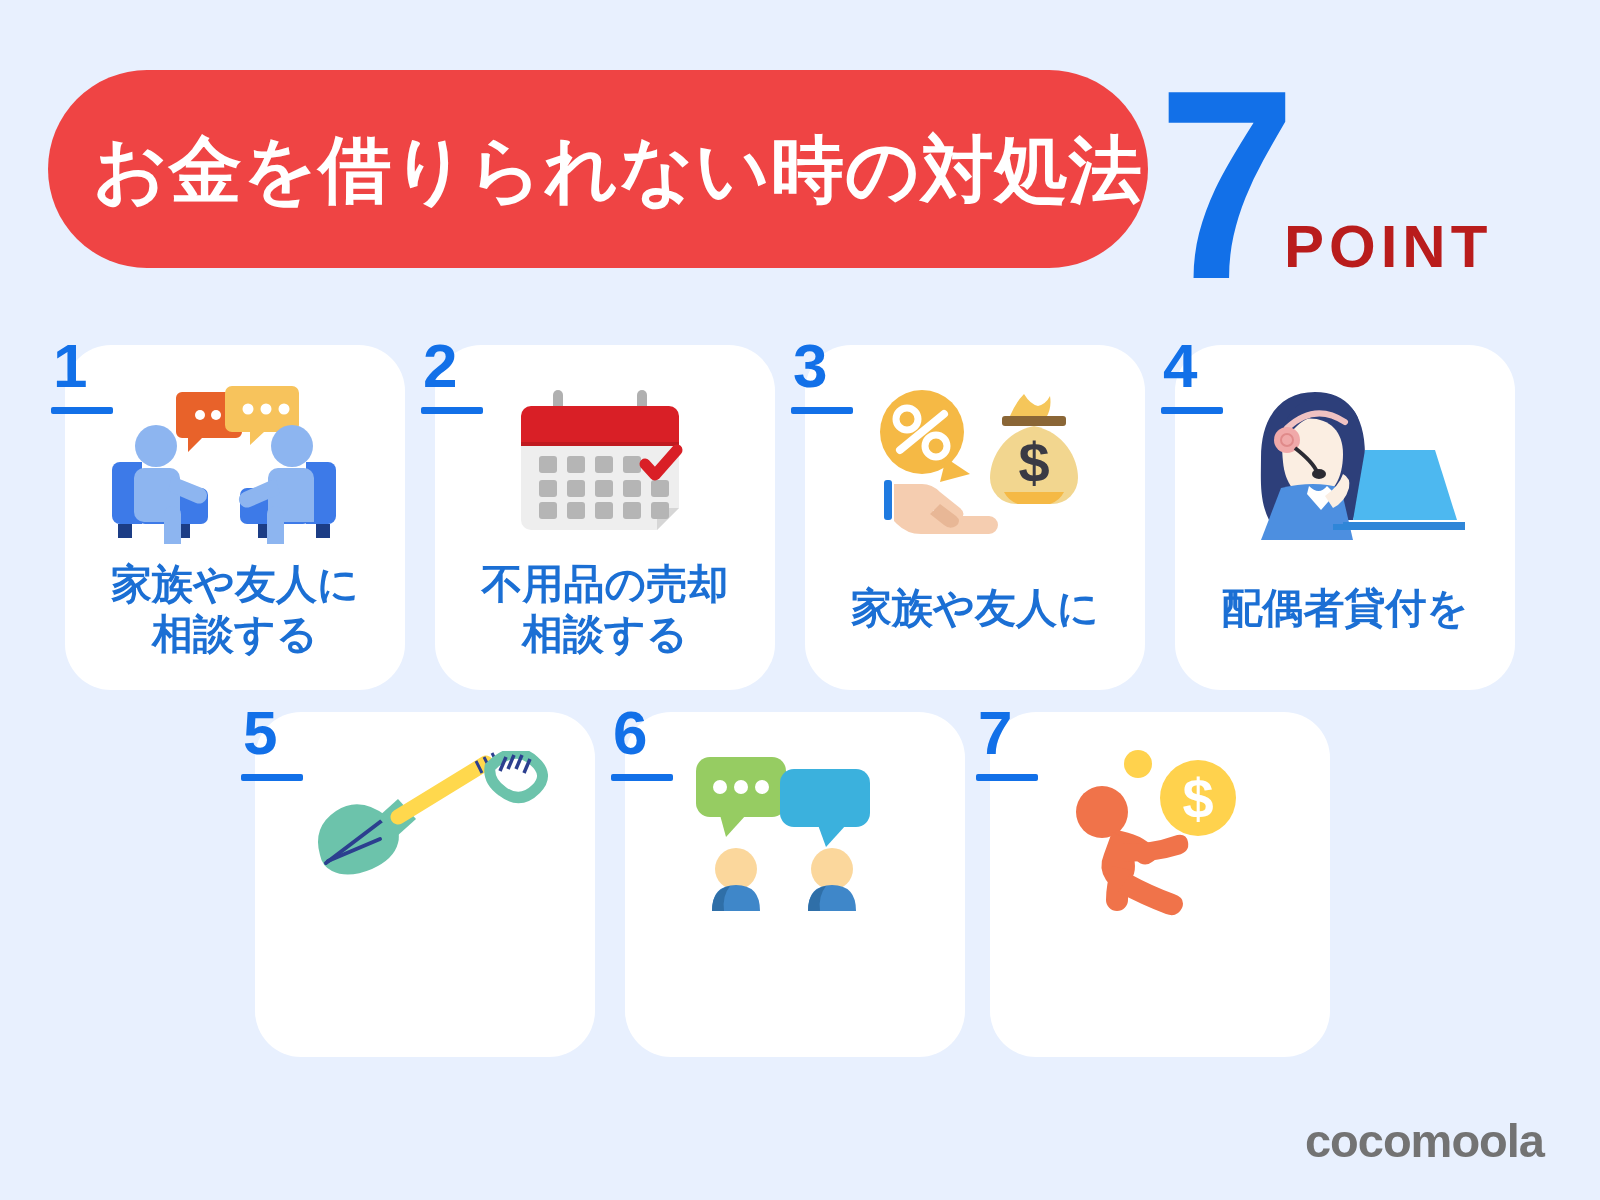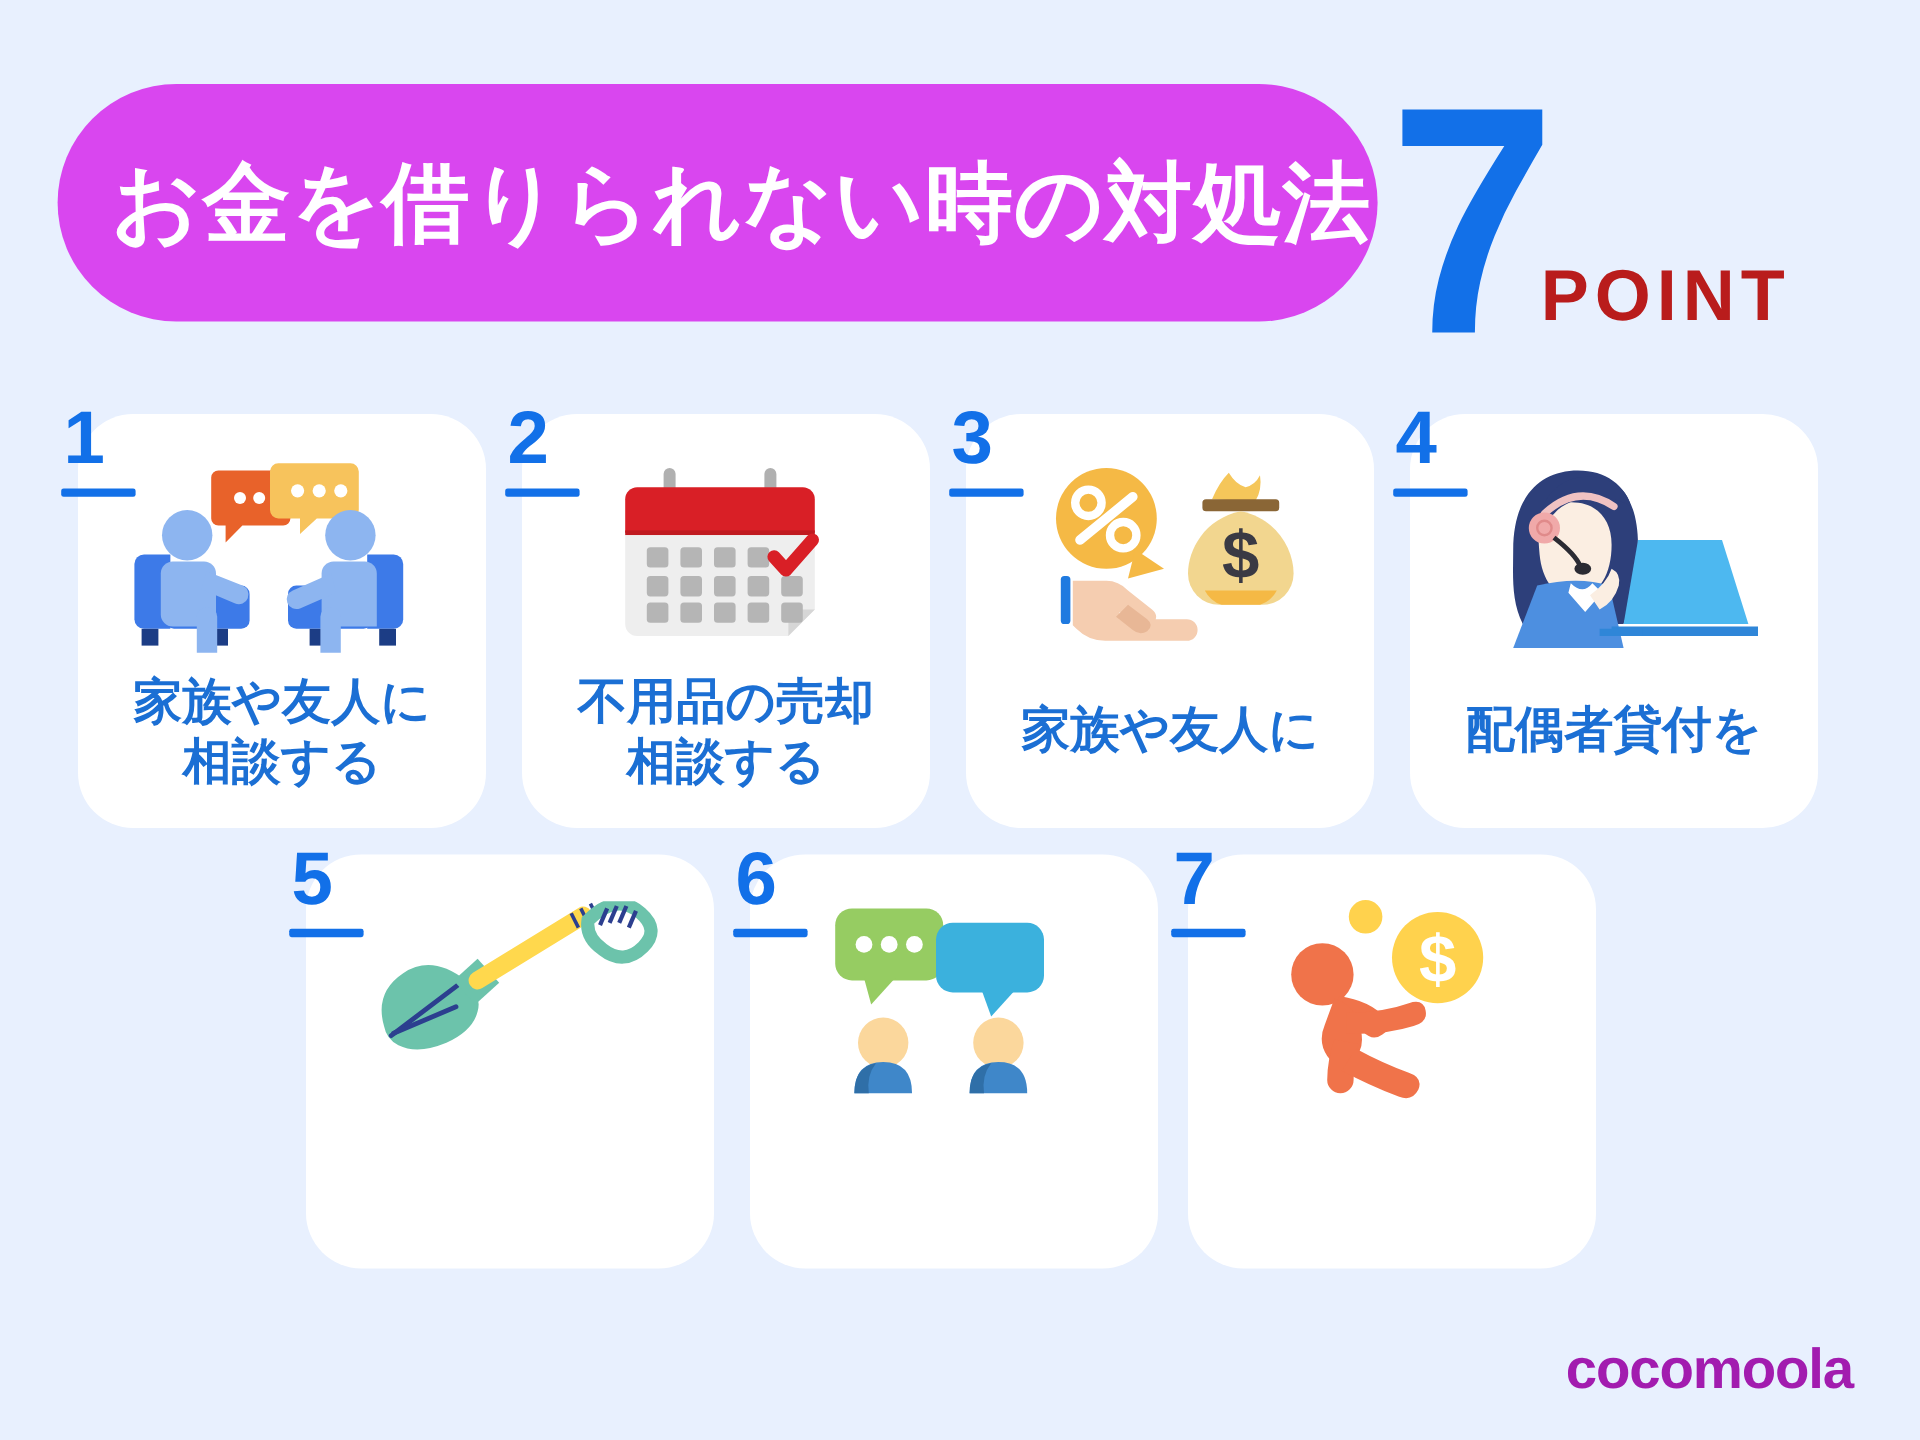--- a/index.html
+++ b/index.html
@@ -9,21 +9,21 @@
     font-family: "Liberation Sans", "DejaVu Sans", sans-serif;
     overflow: hidden;
   }
   .page { position: relative; width: 1600px; height: 1200px; }
 
   
   .header { position: absolute; left: 0; top: 0; width: 1600px; height: 310px; }
   .title-pill {
     position: absolute; left: 48px; top: 70px;
     width: 1100px; height: 198px;
-    background: #d946ef;
+    background: #ef4444;
     border-radius: 99px;
     display: flex; align-items: center;
   }
   .title-text {
     color: #ffffff;
     font-size: 73px;
     font-weight: bold;
     letter-spacing: 1px;
     padding-left: 45px;
     white-space: nowrap;
@@ -101,21 +101,21 @@
     white-space: pre-line;
     letter-spacing: 0px;
   }
   .card-label.one-line { top: 238px; }
 
   
   .logo {
     position: absolute; right: 56px; bottom: 36px;
     font-size: 47px;
     font-weight: bold;
-    color: #a21caf;
+    color: #737373;
     letter-spacing: -1px;
     line-height: 1;
   }
 </style>
 </head>
 <body>
 
 <div class="page">
 
   <div class="header">

